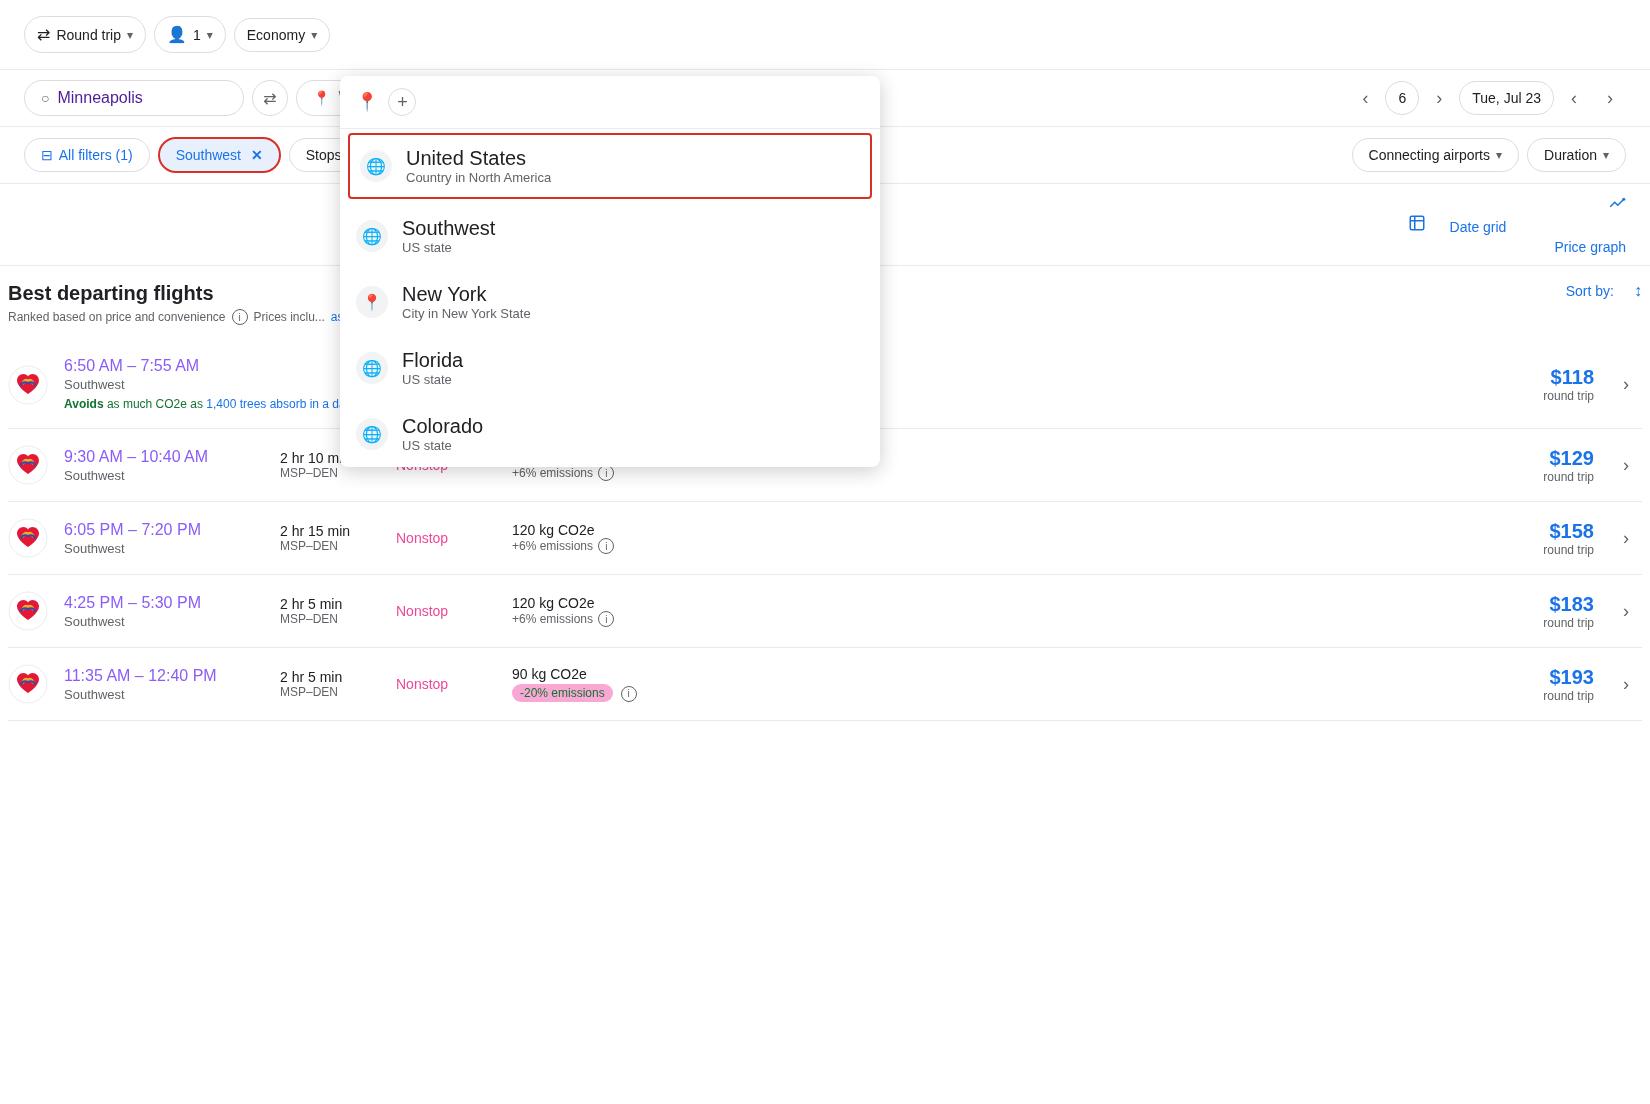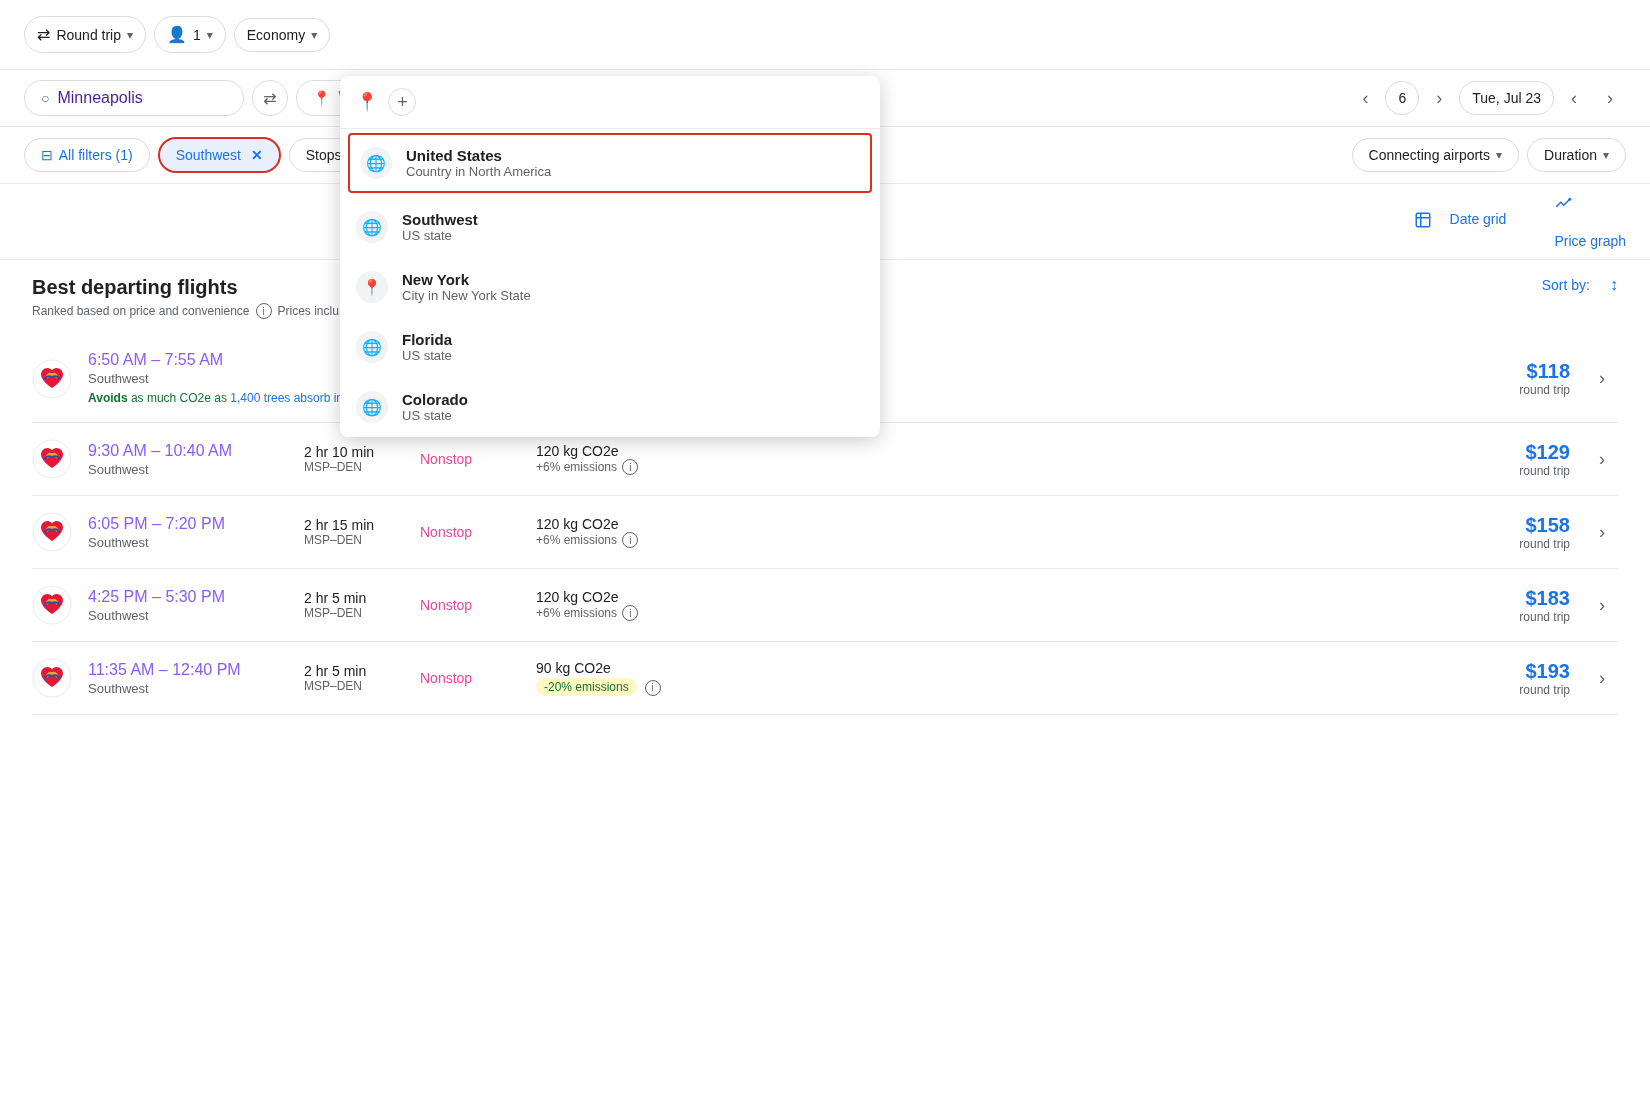--- a/index.html
+++ b/index.html
@@ -143,33 +143,33 @@
 
     
     .actions-row {
       display: flex;
       align-items: center;
       padding: 12px 24px;
       gap: 24px;
     }
     .action-link {
       display: flex;
-      align-items: flex-start;
-      gap: 18px;
+      align-items: flex-end;
+      gap: 24px;
       color: #1a73e8;
       font-size: 14px;
       font-weight: 500;
       cursor: pointer;
       text-decoration: none;
     }
     .action-link svg { width: 18px; height: 18px; }
 
     
     .main-content {
-      padding: 16px 32px;
+      padding: 16px 8px;
       position: relative;
     }
     .section-title {
       font-size: 20px;
       font-weight: 600;
       color: #202124;
       margin-bottom: 4px;
     }
     .section-subtitle {
       font-size: 12px;
@@ -232,21 +232,21 @@
       font-size: 14px;
       color: #ec4899;
     }
     .flight-emissions {
       min-width: 160px;
       font-size: 14px;
       color: #202124;
     }
     .flight-emissions .emission-badge {
       display: inline-block;
-      background: #fef9c3;
+      background: #f9a8d4;
       color: #137333;
       border-radius: 12px;
       padding: 2px 8px;
       font-size: 12px;
       margin-top: 2px;
     }
     .flight-emissions .emission-info {
       font-size: 12px;
       color: #5f6368;
     }
@@ -339,23 +339,23 @@
     }
     .dropdown-item-icon {
       width: 32px; height: 32px;
       border-radius: 50%;
       background: #f1f3f4;
       display: flex; align-items: center; justify-content: center;
       font-size: 16px;
       flex-shrink: 0;
     }
     .dropdown-item-text .name {
-      font-size: 15px;
-      color: #202124;
-      font-weight: 700;
+      font-size: 20px;
+      color: #202124;
+      font-weight: 400;
     }
     .dropdown-item-text .desc {
       font-size: 13px;
       color: #5f6368;
     }
 
     
     .page-wrapper {
       max-width: 1650px;
       min-height: 1104px;

